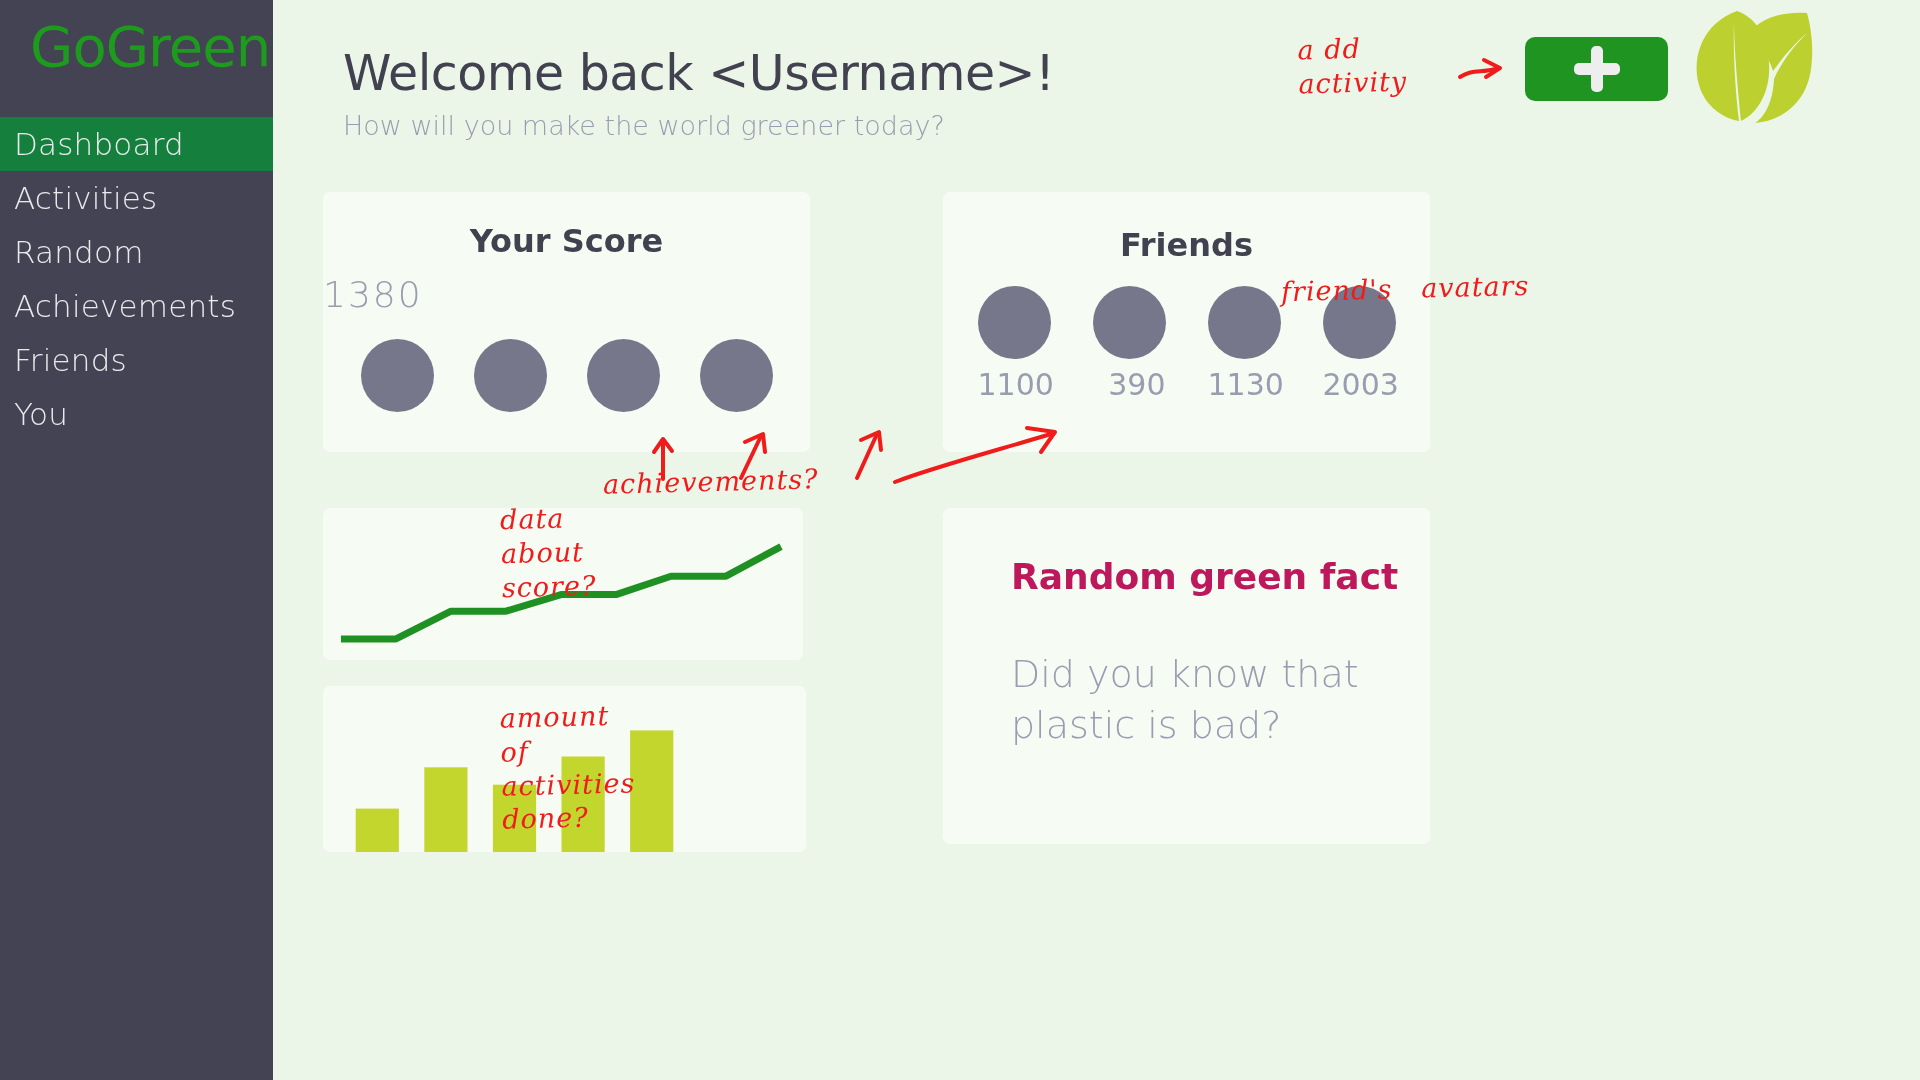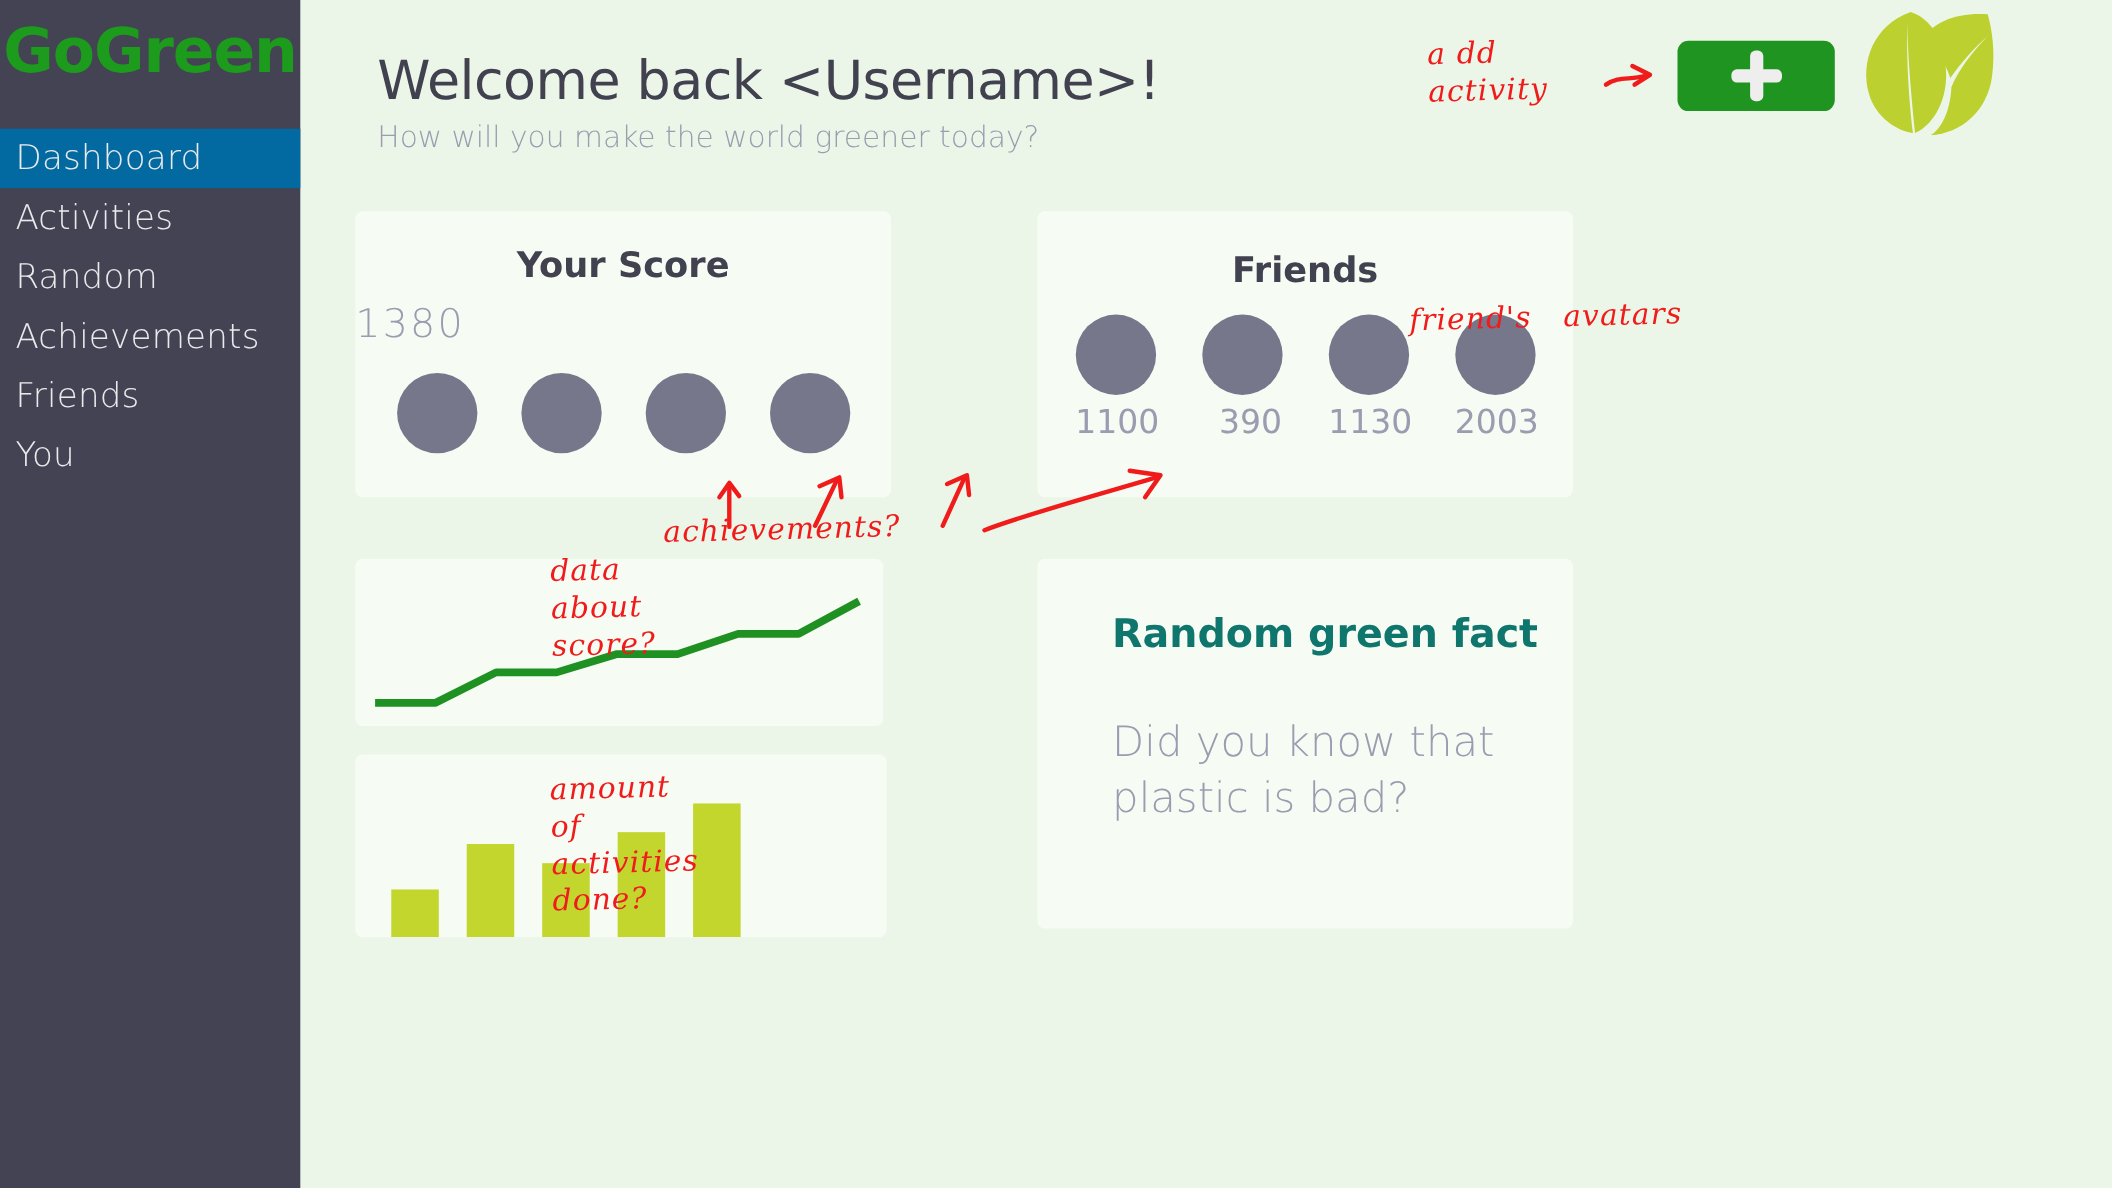--- a/index.html
+++ b/index.html
@@ -10,35 +10,35 @@
     position:relative;
   }
   
   #sidebar {
     position:absolute; left:0; top:0; width:273px; height:1080px;
     background:#434353;
   }
   #brand {
     color:#1d9b1d;
     font-size:56px;
-    font-weight:700;
+    font-weight:400;
     letter-spacing:-1px;
-    padding:14px 0 0 3px;
+    padding:14px 0 0 30px;
     font-family:"DejaVu Sans", sans-serif;
   }
   .nav-item {
     height:54px; line-height:54px;
     padding-left:14px;
     color:#e8eaec;
     font-size:31px;
     font-weight:300;
     letter-spacing:0.2px;
     white-space:nowrap;
   }
-  .nav-item.active { background:#0369a1; }
+  .nav-item.active { background:#15803d; }
   #nav { margin-top:38px; }
 
   
   #main { position:absolute; left:273px; top:0; width:1314px; height:1080px; }
 
   #welcome-title {
     position:absolute; left:70px; top:45px;
     font-size:49px; color:#41414f; font-weight:400; letter-spacing:-0.5px;
     white-space:nowrap;
   }
@@ -89,21 +89,21 @@
   .avatar { width:73px; height:73px; border-radius:50%; background:#77778b; }
 
   .friends-row { display:flex; justify-content:center; gap:42px; margin-top:22px; }
   .friend { width:73px; text-align:right; }
   .friend .avatar { margin:0 auto; }
   .friend-score {
     margin-top:8px; color:#9a9cb0; font-size:30px; font-weight:400; letter-spacing:0px;
   }
 
   #fact-title {
-    margin:48px 0 0 68px; color:#0f766e; font-size:36px; font-weight:bold;
+    margin:48px 0 0 68px; color:#be185d; font-size:36px; font-weight:bold;
   }
   #fact-body {
     margin:52px 0 0 68px; color:#9a9cb0; font-size:38px; font-weight:300;
     line-height:1.33; width:390px;
   }
 
   
   .anno {
     position:absolute;
     color:#f01b1b;

